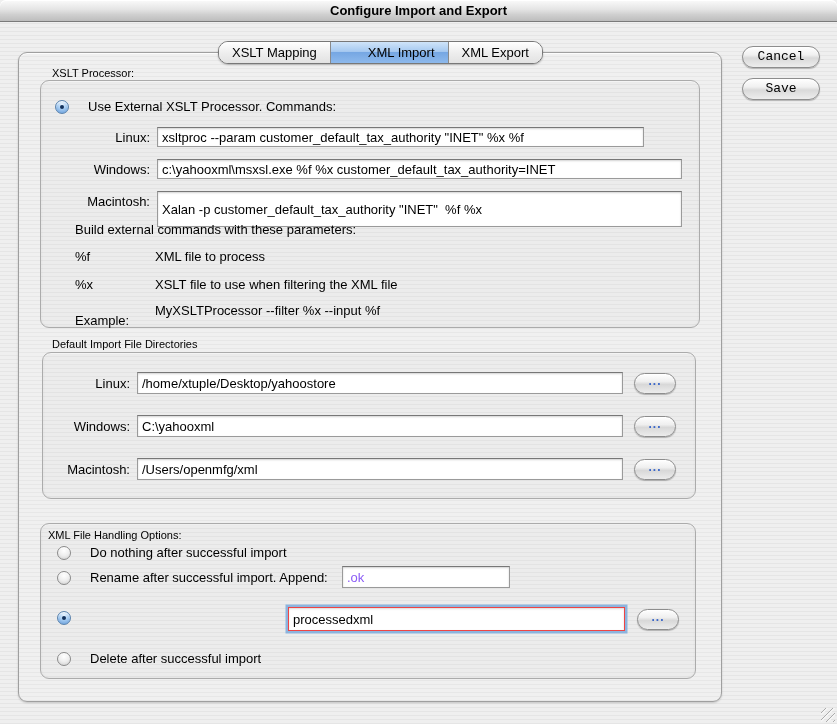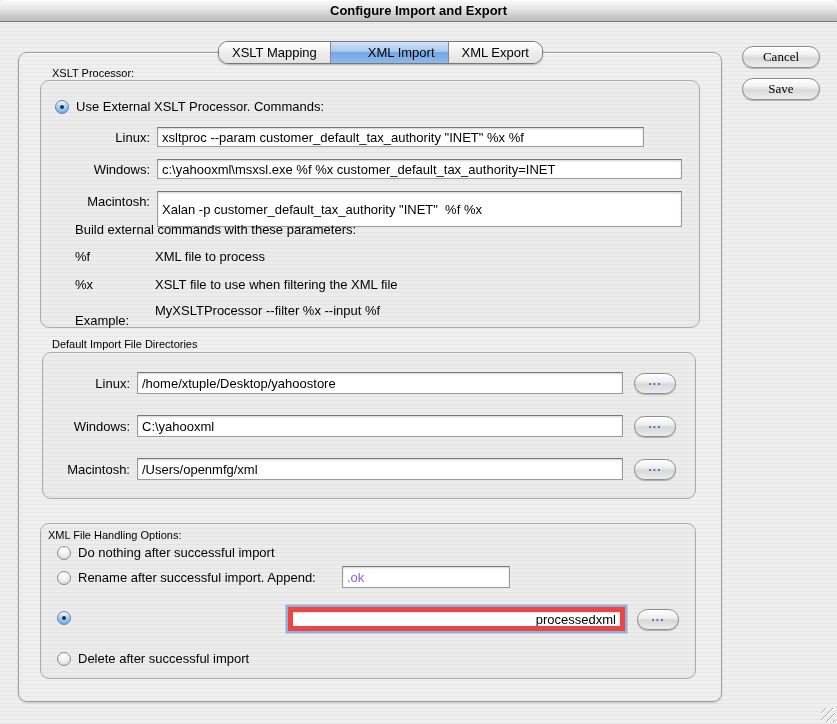--- a/index.html
+++ b/index.html
@@ -38,53 +38,52 @@
   }
   .tab + .tab { border-left:1px solid #8a8a8a; }
   .tab.selected {
     background: linear-gradient(#cfe4f9,#a6c9f0 45%,#76a7e3 50%,#8db9ec);
     padding-left: 37px;
   }
   .aqua-btn {
     position:absolute; width:78px; height:22px;
     border:1px solid #8d8d8d; border-radius:11px;
     background: linear-gradient(#ffffff,#f0f0f0 40%,#d9d9d9 55%,#ededed);
-    font-family:Liberation Serif, serif; font-size:13px; text-align:center; line-height:20px;
+    font-family:Liberation Mono, monospace; font-size:13px; text-align:center; line-height:20px;
     box-shadow: 0 1px 1px rgba(0,0,0,.25), inset 0 1px 0 #fff;
     cursor:default;
   }
   .groupbox {
     position:absolute; border:1px solid #ababab; border-radius:9px;
     background: rgba(0,0,0,0.015);
     box-shadow: inset 0 1px 1px rgba(255,255,255,.6), inset 0 0 3px rgba(0,0,0,.06);
   }
   .group-label { position:absolute; font-size:11px; }
   .txt { position:absolute; font-size:13px; white-space:pre; }
   .row-label { position:absolute; font-size:13px; text-align:right; white-space:pre; }
   input.field {
     position:absolute; border:1px solid #9a9a9a; border-top-color:#777;
     background:#fff; font-family:"Liberation Sans",sans-serif; font-size:13px;
     padding:1px 4px; box-shadow: inset 0 1px 2px rgba(0,0,0,.18);
     border-radius:0;
   }
   input.field.gray { color:#8b5cf6; }
   input.field.focused {
-    border:5px solid #ef4444;
+    border:1px solid #ef4444;
     box-shadow: 0 0 0 2.5px rgba(125,170,220,.85), inset 0 1px 2px rgba(0,0,0,.15);
-    text-align: right;
   }
   .browse-btn {
     position:absolute; width:42px; height:21px;
     border:1px solid #8d8d8d; border-radius:10.5px;
     background: linear-gradient(#ffffff,#efefef 40%,#d8d8d8 55%,#ececec);
     box-shadow: 0 1px 1px rgba(0,0,0,.25), inset 0 1px 0 #fff;
     text-align:center; font-size:12px; font-weight:bold; line-height:14px;
     color:#3a66c8; letter-spacing:1px; cursor:default;
   }
-  .radio-row { position:absolute; display:flex; align-items:center; gap:7px; font-size:13px; }
+  .radio-row { position:absolute; display:flex; align-items:center; gap:19px; font-size:13px; }
   .radio {
     width:14px; height:14px; border-radius:50%; flex:0 0 14px; position:relative;
     border:1px solid #8a8a8a;
     background: radial-gradient(circle at 50% 30%, #ffffff 0%, #eeeeee 50%, #cccccc 100%);
     box-shadow: inset 0 1px 1px rgba(255,255,255,.9);
   }
   .radio.selected {
     border:1px solid #5b83ad;
     background: radial-gradient(circle at 50% 25%, #e9f4fe 0%, #a8cdf2 45%, #5e97d8 100%);
   }

